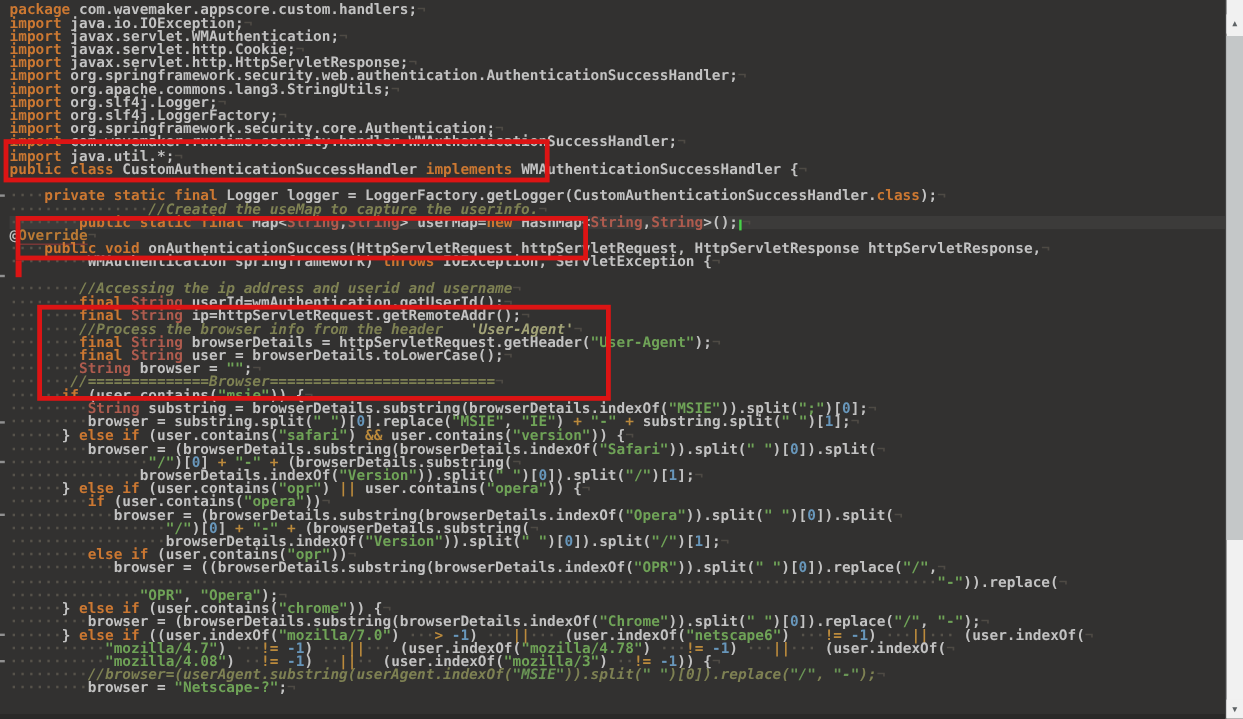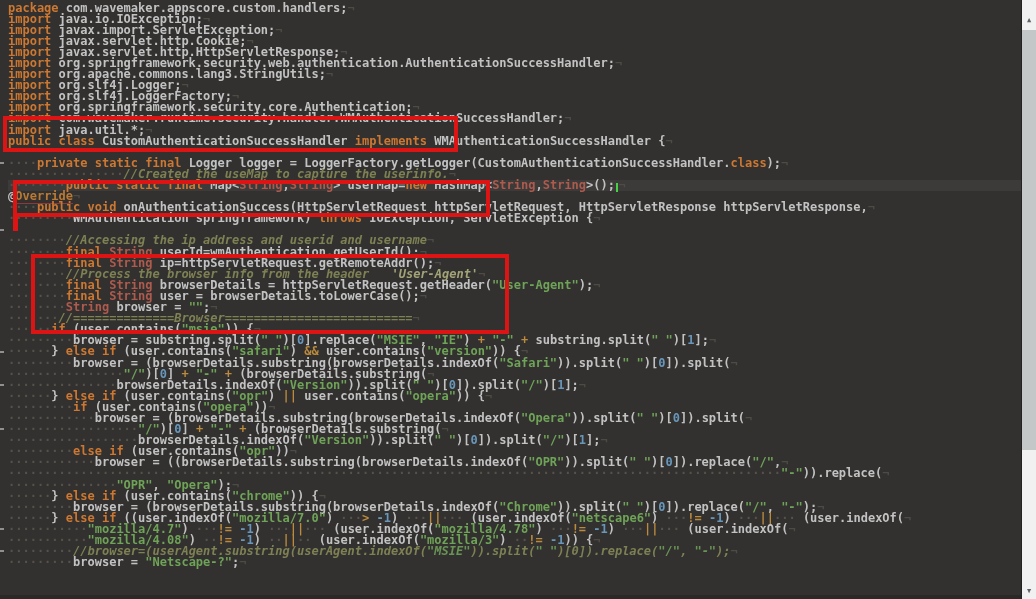--- a/index.html
+++ b/index.html
@@ -33,21 +33,21 @@
   .sb-btn.down{bottom:0;}
   .sb-thumb{position:absolute;left:0;top:30px;width:14px;height:420px;background:#C4C7C8;}
 </style>
 </head>
 <body>
 
 <div class="screen">
   <div class="editor" id="editor">
       <div class="line"><span class="k">package </span><span class="p">com.wavemaker.appscore.custom.handlers;</span><span class="e">¬</span></div>
       <div class="line"><span class="k">import </span><span class="p">java.io.IOException;</span><span class="e">¬</span></div>
-      <div class="line"><span class="k">import </span><span class="p">javax.import.ServletException;</span><span class="e">¬</span></div>
+      <div class="line"><span class="k">import </span><span class="p">javax.servlet.WMAuthentication;</span><span class="e">¬</span></div>
       <div class="line"><span class="k">import </span><span class="p">javax.servlet.http.Cookie;</span><span class="e">¬</span></div>
       <div class="line"><span class="k">import </span><span class="p">javax.servlet.http.HttpServletResponse;</span><span class="e">¬</span></div>
       <div class="line"><span class="k">import </span><span class="p">org.springframework.security.web.authentication.AuthenticationSuccessHandler;</span><span class="e">¬</span></div>
       <div class="line"><span class="k">import </span><span class="p">org.apache.commons.lang3.StringUtils;</span><span class="e">¬</span></div>
       <div class="line"><span class="k">import </span><span class="p">org.slf4j.Logger;</span><span class="e">¬</span></div>
       <div class="line"><span class="k">import </span><span class="p">org.slf4j.LoggerFactory;</span><span class="e">¬</span></div>
       <div class="line"><span class="k">import </span><span class="p">org.springframework.security.core.Authentication;</span><span class="e">¬</span></div>
       <div class="line"><span class="k">import </span><span class="p">com.wavemaker.runtime.security.handler.WMAuthenticationSuccessHandler;</span><span class="e">¬</span></div>
       <div class="line"><span class="k">import </span><span class="p">java.util.*;</span><span class="e">¬</span></div>
       <div class="line"><span class="k">public class </span><span class="p">CustomAuthenticationSuccessHandler </span><span class="k">implements </span><span class="p">WMAuthenticationSuccessHandler {</span><span class="e">¬</span></div>
@@ -61,20 +61,21 @@
       <div class="line"></div>
       <div class="line"><span class="w">········</span><span class="c">//Accessing the ip address and userid and username</span><span class="e">¬</span></div>
       <div class="line"><span class="w">········</span><span class="k">final </span><span class="t">String </span><span class="p">userId=wmAuthentication.getUserId();</span><span class="e">¬</span></div>
       <div class="line"><span class="w">········</span><span class="k">final </span><span class="t">String </span><span class="p">ip=httpServletRequest.getRemoteAddr();</span><span class="e">¬</span></div>
       <div class="line"><span class="w">········</span><span class="c">//Process the browser info from the header </span><span class="q">'User-Agent'</span><span class="e">¬</span></div>
       <div class="line"><span class="w">········</span><span class="k">final </span><span class="t">String </span><span class="p">browserDetails = httpServletRequest.getHeader(</span><span class="s">"User-Agent"</span><span class="p">);</span><span class="e">¬</span></div>
       <div class="line"><span class="w">········</span><span class="k">final </span><span class="t">String </span><span class="p">user = browserDetails.toLowerCase();</span><span class="e">¬</span></div>
       <div class="line"><span class="w">········</span><span class="t">String </span><span class="p">browser = </span><span class="s">""</span><span class="p">;</span><span class="e">¬</span></div>
       <div class="line"><span class="w">·······</span><span class="c">//==============Browser==========================</span><span class="e">¬</span></div>
       <div class="line"><span class="w">······</span><span class="k">if </span><span class="p">(user.contains(</span><span class="s">"msie"</span><span class="p">)) {</span><span class="e">¬</span></div>
+      <div class="line"><span class="w">·········</span><span class="t">String </span><span class="p">substring = browserDetails.substring(browserDetails.indexOf(</span><span class="s">"MSIE"</span><span class="p">)).split(</span><span class="s">";"</span><span class="p">)[</span><span class="n">0</span><span class="p">];</span><span class="e">¬</span></div>
       <div class="line"><span class="w">·········</span><span class="p">browser = substring.split(</span><span class="s">" "</span><span class="p">)[</span><span class="n">0</span><span class="p">].replace(</span><span class="s">"MSIE"</span><span class="p">, </span><span class="s">"IE"</span><span class="p">) </span><span class="o">+</span><span class="p"> </span><span class="s">"-"</span><span class="p"> </span><span class="o">+</span><span class="p"> substring.split(</span><span class="s">" "</span><span class="p">)[</span><span class="n">1</span><span class="p">];</span><span class="e">¬</span></div>
       <div class="line"><span class="w">······</span><span class="p">} </span><span class="k">else if </span><span class="p">(user.contains(</span><span class="s">"safari"</span><span class="p">) </span><span class="o">&amp;&amp;</span><span class="p"> user.contains(</span><span class="s">"version"</span><span class="p">)) {</span><span class="e">¬</span></div>
       <div class="line"><span class="w">·········</span><span class="p">browser = (browserDetails.substring(browserDetails.indexOf(</span><span class="s">"Safari"</span><span class="p">)).split(</span><span class="s">" "</span><span class="p">)[</span><span class="n">0</span><span class="p">]).split(</span><span class="e">¬</span></div>
       <div class="line"><span class="w">················</span><span class="s">"/"</span><span class="p">)[</span><span class="n">0</span><span class="p">] </span><span class="o">+</span><span class="p"> </span><span class="s">"-"</span><span class="p"> </span><span class="o">+</span><span class="p"> (browserDetails.substring(</span><span class="e">¬</span></div>
       <div class="line"><span class="w">···············</span><span class="p">browserDetails.indexOf(</span><span class="s">"Version"</span><span class="p">)).split(</span><span class="s">" "</span><span class="p">)[</span><span class="n">0</span><span class="p">]).split(</span><span class="s">"/"</span><span class="p">)[</span><span class="n">1</span><span class="p">];</span><span class="e">¬</span></div>
       <div class="line"><span class="w">······</span><span class="p">} </span><span class="k">else if </span><span class="p">(user.contains(</span><span class="s">"opr"</span><span class="p">) </span><span class="o">||</span><span class="p"> user.contains(</span><span class="s">"opera"</span><span class="p">)) {</span><span class="e">¬</span></div>
       <div class="line"><span class="w">·········</span><span class="k">if </span><span class="p">(user.contains(</span><span class="s">"opera"</span><span class="p">))</span><span class="e">¬</span></div>
       <div class="line"><span class="w">············</span><span class="p">browser = (browserDetails.substring(browserDetails.indexOf(</span><span class="s">"Opera"</span><span class="p">)).split(</span><span class="s">" "</span><span class="p">)[</span><span class="n">0</span><span class="p">]).split(</span><span class="e">¬</span></div>
       <div class="line"><span class="w">··················</span><span class="s">"/"</span><span class="p">)[</span><span class="n">0</span><span class="p">] </span><span class="o">+</span><span class="p"> </span><span class="s">"-"</span><span class="p"> </span><span class="o">+</span><span class="p"> (browserDetails.substring(</span><span class="e">¬</span></div>
       <div class="line"><span class="w">··················</span><span class="p">browserDetails.indexOf(</span><span class="s">"Version"</span><span class="p">)).split(</span><span class="s">" "</span><span class="p">)[</span><span class="n">0</span><span class="p">]).split(</span><span class="s">"/"</span><span class="p">)[</span><span class="n">1</span><span class="p">];</span><span class="e">¬</span></div>

